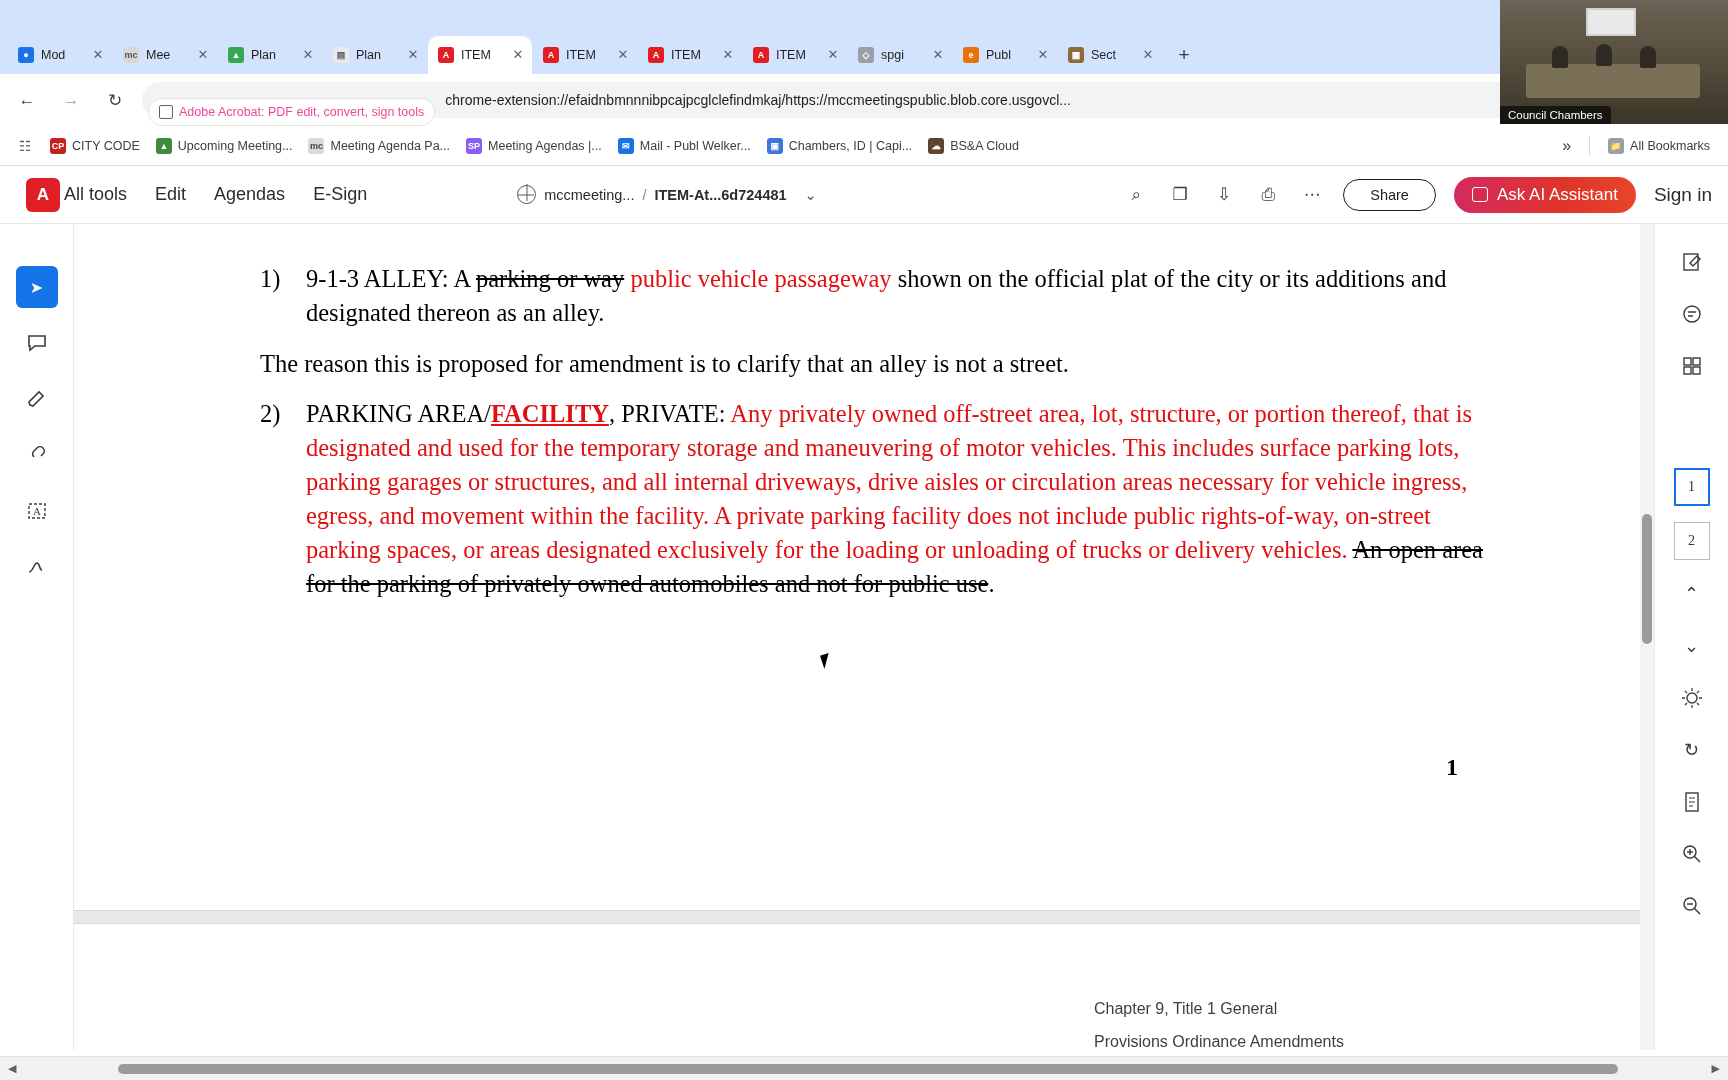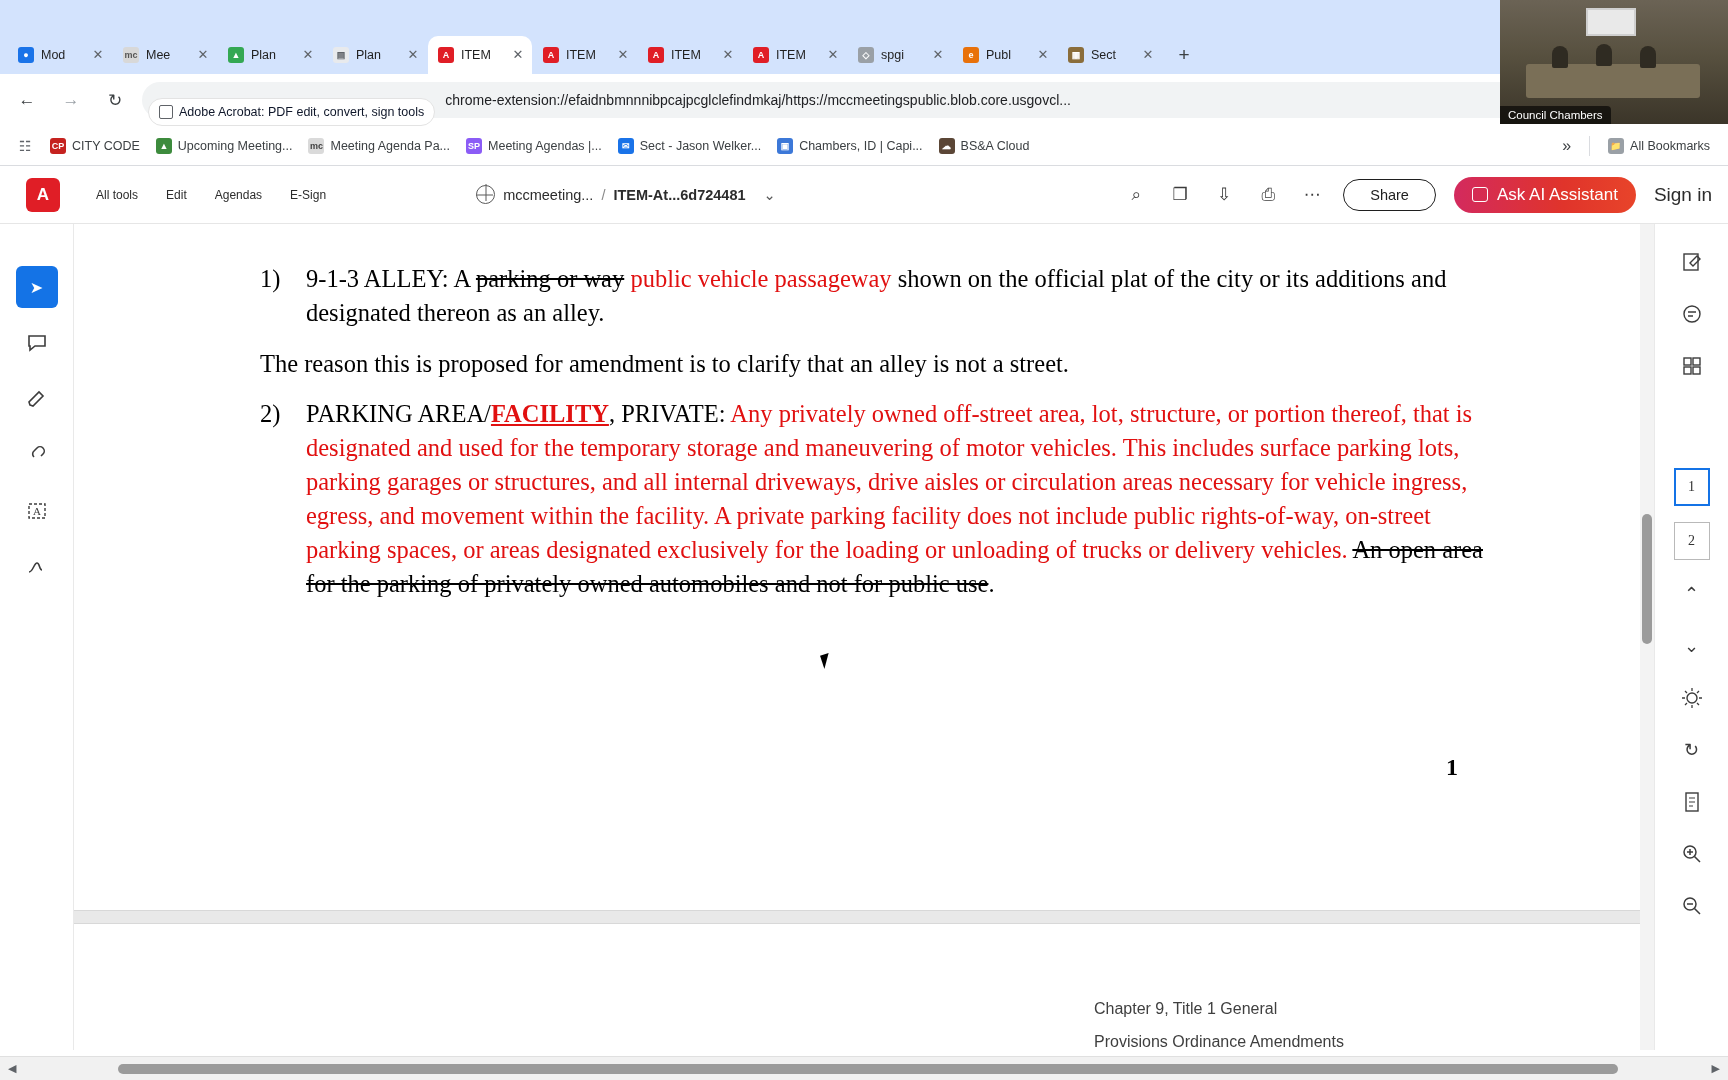--- a/index.html
+++ b/index.html
@@ -69,21 +69,21 @@
   }
   .omnibox {
     flex: 1 1 auto; height: 36px; margin: 0 12px 0 10px;
     background: #f1f3f4; border-radius: 18px;
     display: flex; align-items: center; padding: 0 8px 0 6px;
     position: relative;
   }
   .ext-chip {
     display: flex; align-items: center; height: 28px;
     background: #ffffff; border-radius: 14px; padding: 0 10px;
-    font-size: 12.5px; color: #0f172a; border: 1px solid #e3e3e3; margin-top: 24px;
+    font-size: 12.5px; color: #ec4899; border: 1px solid #e3e3e3; margin-top: 24px;
   }
   .ext-chip .pdficon {
     width: 14px; height: 14px; margin-right: 6px;
     border: 1.6px solid #5f6368; border-radius: 2px;
   }
   .url-text {
     flex: 1 1 auto; margin-left: 10px; font-size: 14px; color: #202124;
     white-space: nowrap; overflow: hidden;
   }
   .star { width: 26px; text-align: center; color: #5f6368; font-size: 15px; }
@@ -119,22 +119,22 @@
     position: absolute; top: 166px; left: 0; width: 1728px; height: 58px;
     background: #ffffff; display: flex; align-items: center;
     border-bottom: 1px solid #e6e6e6;
   }
   .acro-logo {
     width: 34px; height: 34px; margin-left: 26px; border-radius: 6px;
     background: #e01e26; color: #fff; display: flex; align-items: center; justify-content: center;
     font-size: 17px; font-weight: bold;
   }
   .acro-menu {
-    display: flex; align-items: center; margin-left: 36px; gap: 28px;
-    font-size: 12px; color: #2c2c2c;
+    display: flex; align-items: center; margin-left: 4px; gap: 28px;
+    font-size: 18px; color: #2c2c2c;
   }
   .acro-file {
     display: flex; align-items: center; gap: 8px; margin-left: 150px;
     font-size: 14.5px; color: #2c2c2c;
   }
   .globe {
     width: 19px; height: 19px; border-radius: 50%;
     border: 1.6px solid #5a5a5a; position: relative;
   }
   .globe::before {
@@ -374,21 +374,21 @@
     <div class="bm">
       <span class="bmico" style="background:#dadada;color:#444">mc</span>
       <span>Meeting Agenda Pa...</span>
     </div>
     <div class="bm">
       <span class="bmico" style="background:#8b5cf6">SP</span>
       <span>Meeting Agendas |...</span>
     </div>
     <div class="bm">
       <span class="bmico" style="background:#1a73e8">✉</span>
-      <span>Sect - Jason Welker...</span>
+      <span>Mail - Publ Welker...</span>
     </div>
     <div class="bm">
       <span class="bmico" style="background:#3c78d8">▣</span>
       <span>Chambers, ID | Capi...</span>
     </div>
     <div class="bm">
       <span class="bmico" style="background:#5b4636">☁</span>
       <span>BS&amp;A Cloud</span>
     </div>
     <div class="bm-right">

